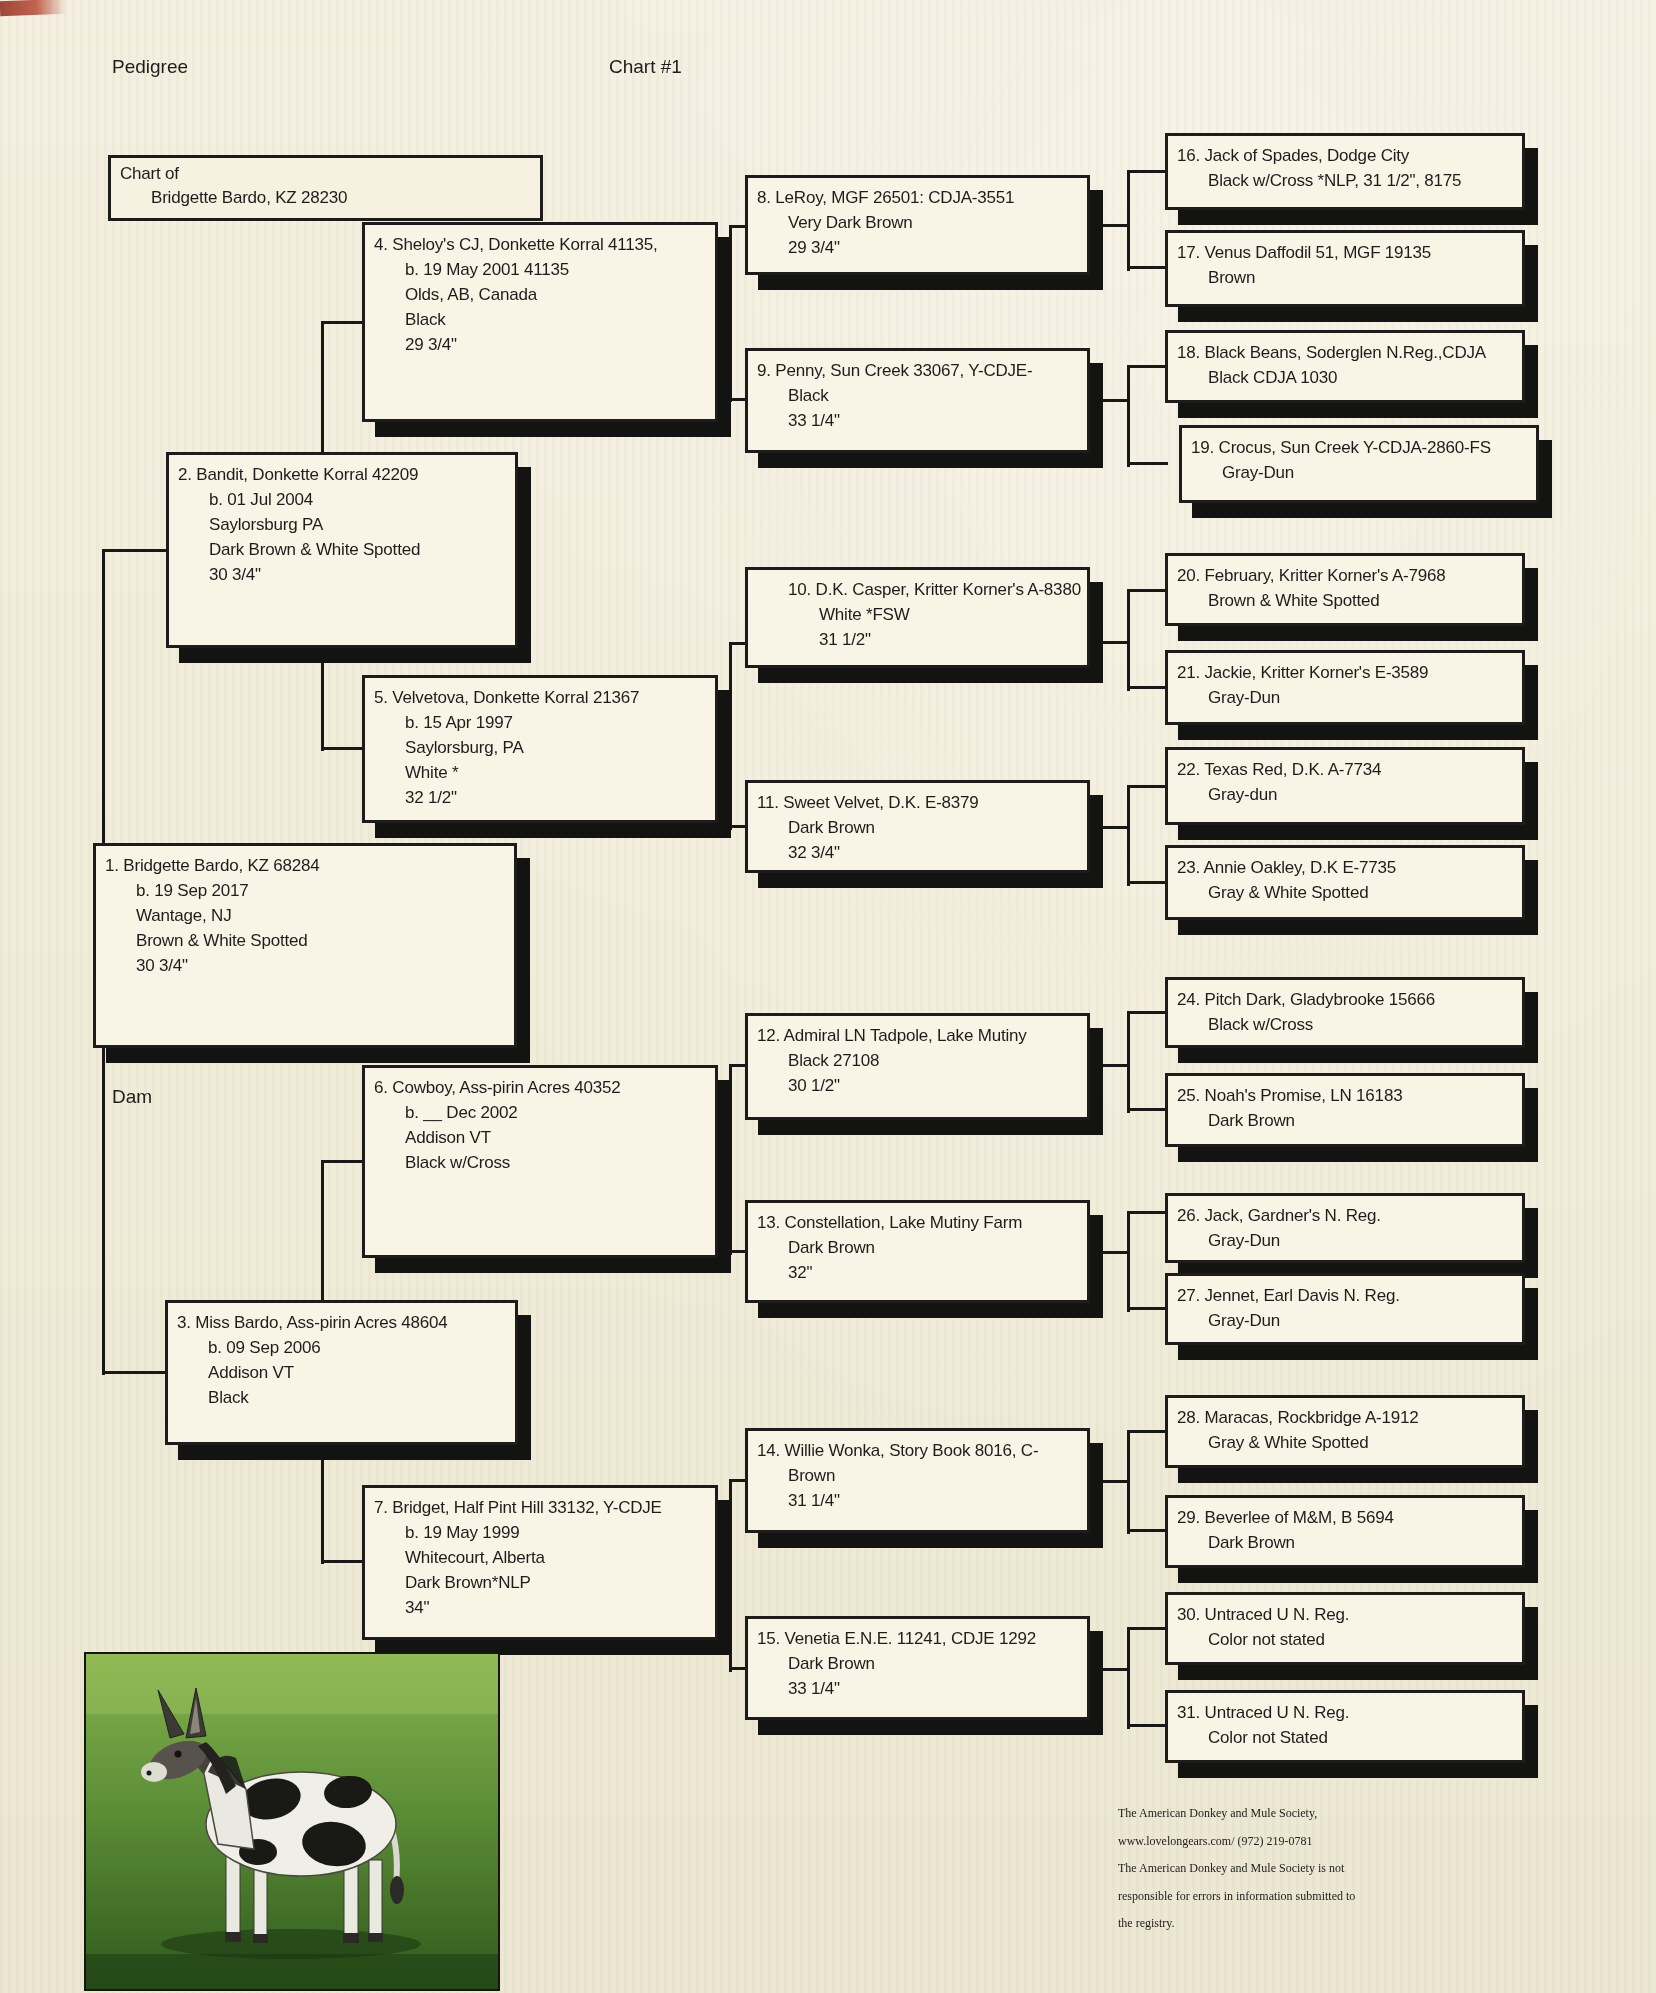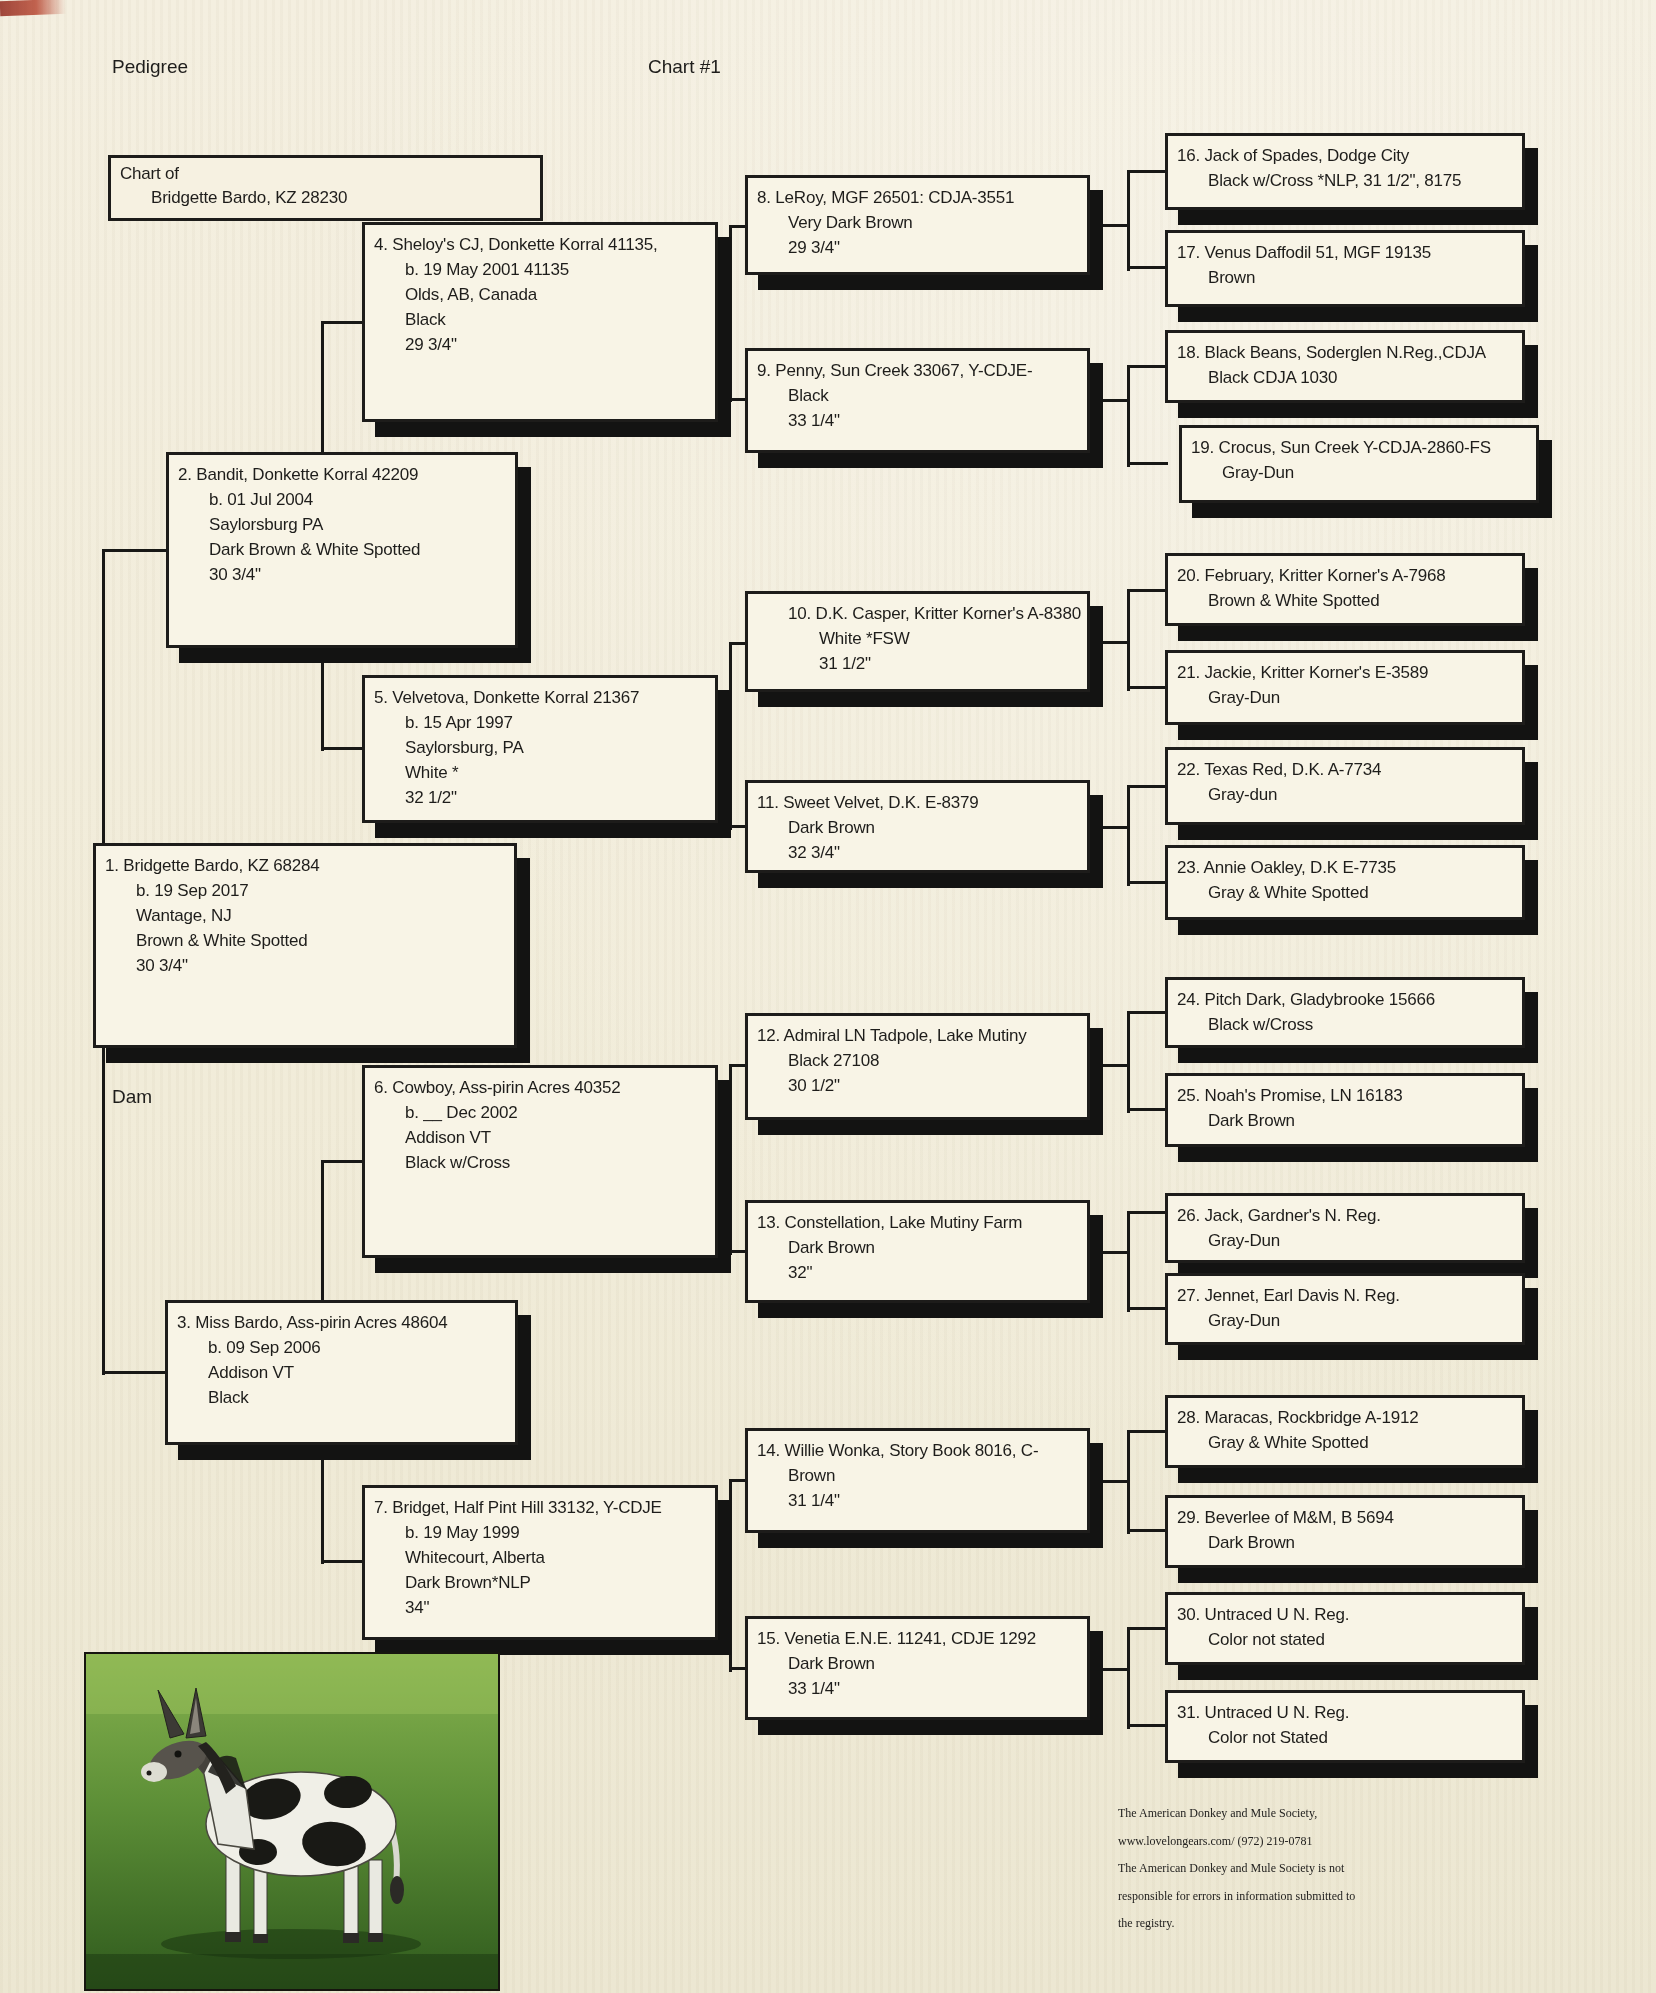--- a/index.html
+++ b/index.html
@@ -35,21 +35,21 @@
   }
 </style>
 </head>
 <body>
 
 <div class="pg">
 
   <div class="corner-mark"></div>
 
   <div class="lbl" style="left:112px;top:56px;">Pedigree</div>
-  <div class="lbl" style="left:648px;top:56px;">Chart #1</div>
+  <div class="lbl" style="left:609px;top:56px;">Chart #1</div>
 
   <div class="pbox noshadow" style="left:108px;top:115px;width:435px;height:66px;padding-top:4px;line-height:24px;">
       <div class="ln first">Chart of</div>
       <div class="ln cont">Bridgette Bardo, KZ 28230</div>
     </div>
 
   <div class="lbl" style="left:112px;top:1086px;">Dam</div>
 
   <i class="cl" style="left:102px;top:549px;width:3px;height:826px;"></i>
   <i class="cl" style="left:102px;top:549px;width:64px;height:3px;"></i>
@@ -173,21 +173,21 @@
   <div class="pbox" style="left:745px;top:175px;width:345px;height:100px;">
       <div class="ln first">8. LeRoy, MGF 26501: CDJA-3551</div>
       <div class="ln cont">Very Dark Brown</div>
       <div class="ln cont">29 3/4"</div>
     </div>
   <div class="pbox" style="left:745px;top:348px;width:345px;height:105px;">
       <div class="ln first">9. Penny, Sun Creek 33067, Y-CDJE-</div>
       <div class="ln cont">Black</div>
       <div class="ln cont">33 1/4"</div>
     </div>
-  <div class="pbox" style="left:745px;top:591px;width:345px;height:101px;padding-left:40px;">
+  <div class="pbox" style="left:745px;top:567px;width:345px;height:101px;padding-left:40px;">
       <div class="ln first">10. D.K. Casper, Kritter Korner's A-8380</div>
       <div class="ln cont">White *FSW</div>
       <div class="ln cont">31 1/2"</div>
     </div>
   <div class="pbox" style="left:745px;top:780px;width:345px;height:93px;">
       <div class="ln first">11. Sweet Velvet, D.K. E-8379</div>
       <div class="ln cont">Dark Brown</div>
       <div class="ln cont">32 3/4"</div>
     </div>
   <div class="pbox" style="left:745px;top:1013px;width:345px;height:107px;">

